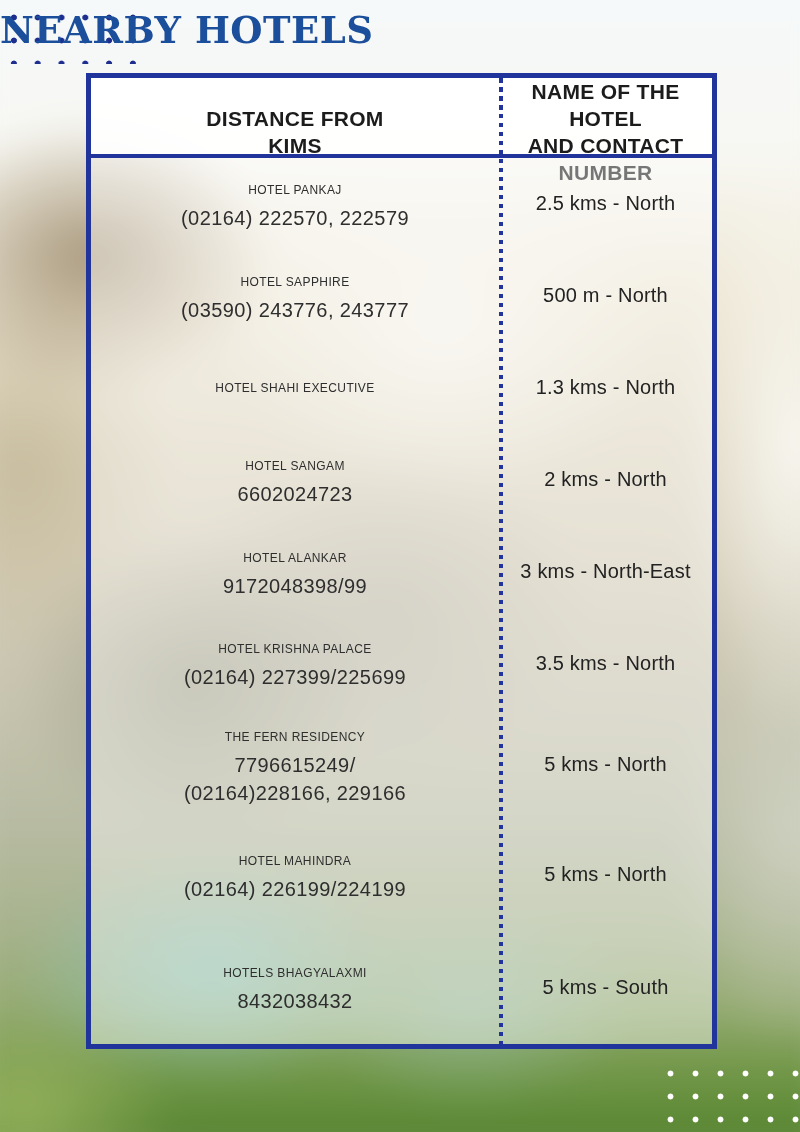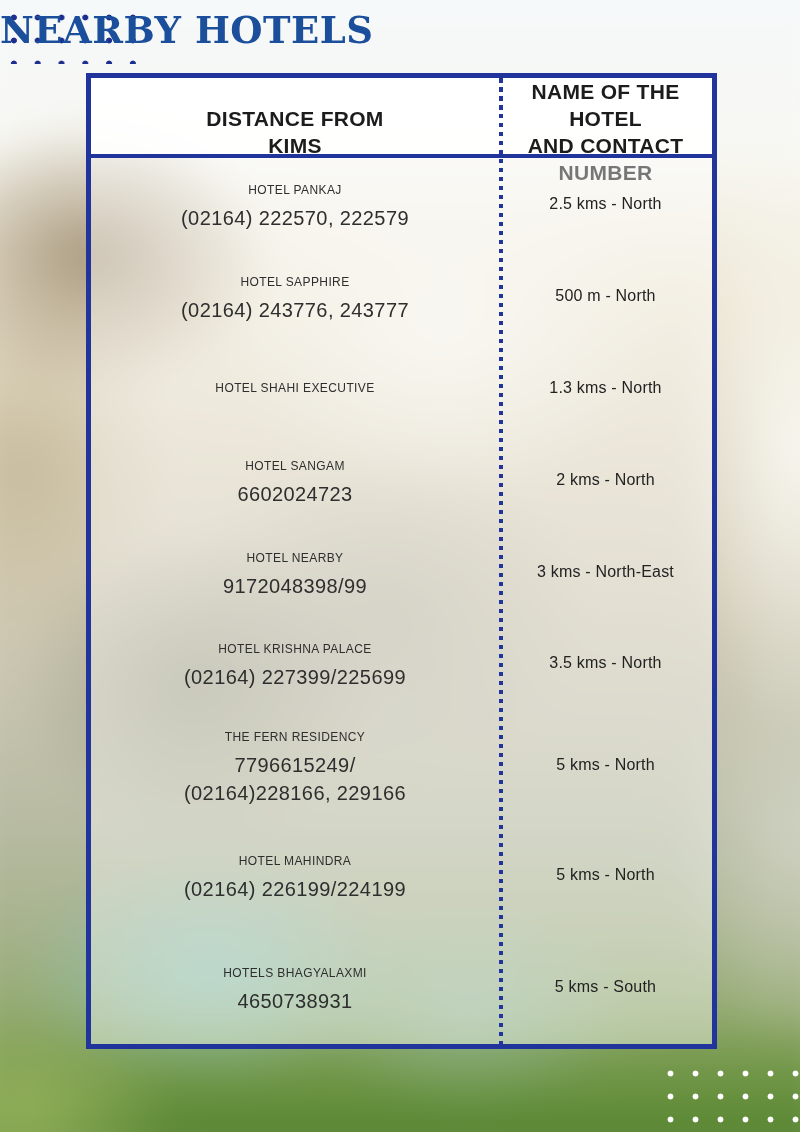--- a/index.html
+++ b/index.html
@@ -104,21 +104,21 @@
   .hotel-name{
     font-size:12px; line-height:28px; letter-spacing:0.4px;
   }
   .hotel-contact{
     font-size:20px; line-height:28px; letter-spacing:0.4px;
     white-space:pre-line;
   }
   .dist-cell{
     display:flex; align-items:center; justify-content:center;
     text-align:center;
-    font-size:16px; letter-spacing:0.2px;
+    font-size:20px; letter-spacing:0.2px;
     color:#222222;
     padding:0 6px;
   }
 </style>
 </head>
 <body>
 
 <div class="bg"></div>
 <div class="dots-tl"></div>
 <div class="dots-br"></div>
@@ -142,21 +142,21 @@
         <div class="name-cell">
           <div class="hotel-name">HOTEL PANKAJ</div>
           <div class="hotel-contact">(02164) 222570, 222579</div>
         </div>
         <div class="dist-cell">2.5 kms - North</div>
       </div>
 
       <div class="row">
         <div class="name-cell">
           <div class="hotel-name">HOTEL SAPPHIRE</div>
-          <div class="hotel-contact">(02164) 243776, 243777</div>
+          <div class="hotel-contact">(03590) 243776, 243777</div>
         </div>
         <div class="dist-cell">500 m - North</div>
       </div>
 
       <div class="row">
         <div class="name-cell">
           <div class="hotel-name">HOTEL SHAHI EXECUTIVE</div>
         </div>
         <div class="dist-cell">1.3 kms - North</div>
       </div>
@@ -164,21 +164,21 @@
       <div class="row">
         <div class="name-cell">
           <div class="hotel-name">HOTEL SANGAM</div>
           <div class="hotel-contact">6602024723</div>
         </div>
         <div class="dist-cell">2 kms - North</div>
       </div>
 
       <div class="row">
         <div class="name-cell">
-          <div class="hotel-name">HOTEL NEARBY</div>
+          <div class="hotel-name">HOTEL ALANKAR</div>
           <div class="hotel-contact">9172048398/99</div>
         </div>
         <div class="dist-cell">3 kms - North-East</div>
       </div>
 
       <div class="row">
         <div class="name-cell">
           <div class="hotel-name">HOTEL KRISHNA PALACE</div>
           <div class="hotel-contact">(02164) 227399/225699</div>
         </div>
@@ -198,20 +198,20 @@
         <div class="name-cell">
           <div class="hotel-name">HOTEL MAHINDRA</div>
           <div class="hotel-contact">(02164) 226199/224199</div>
         </div>
         <div class="dist-cell">5 kms - North</div>
       </div>
 
       <div class="row taller">
         <div class="name-cell">
           <div class="hotel-name">HOTELS BHAGYALAXMI</div>
-          <div class="hotel-contact">4650738931</div>
+          <div class="hotel-contact">8432038432</div>
         </div>
         <div class="dist-cell">5 kms - South</div>
       </div>
 
     </div>
   </div>
 </div>
 
 </body></html>

